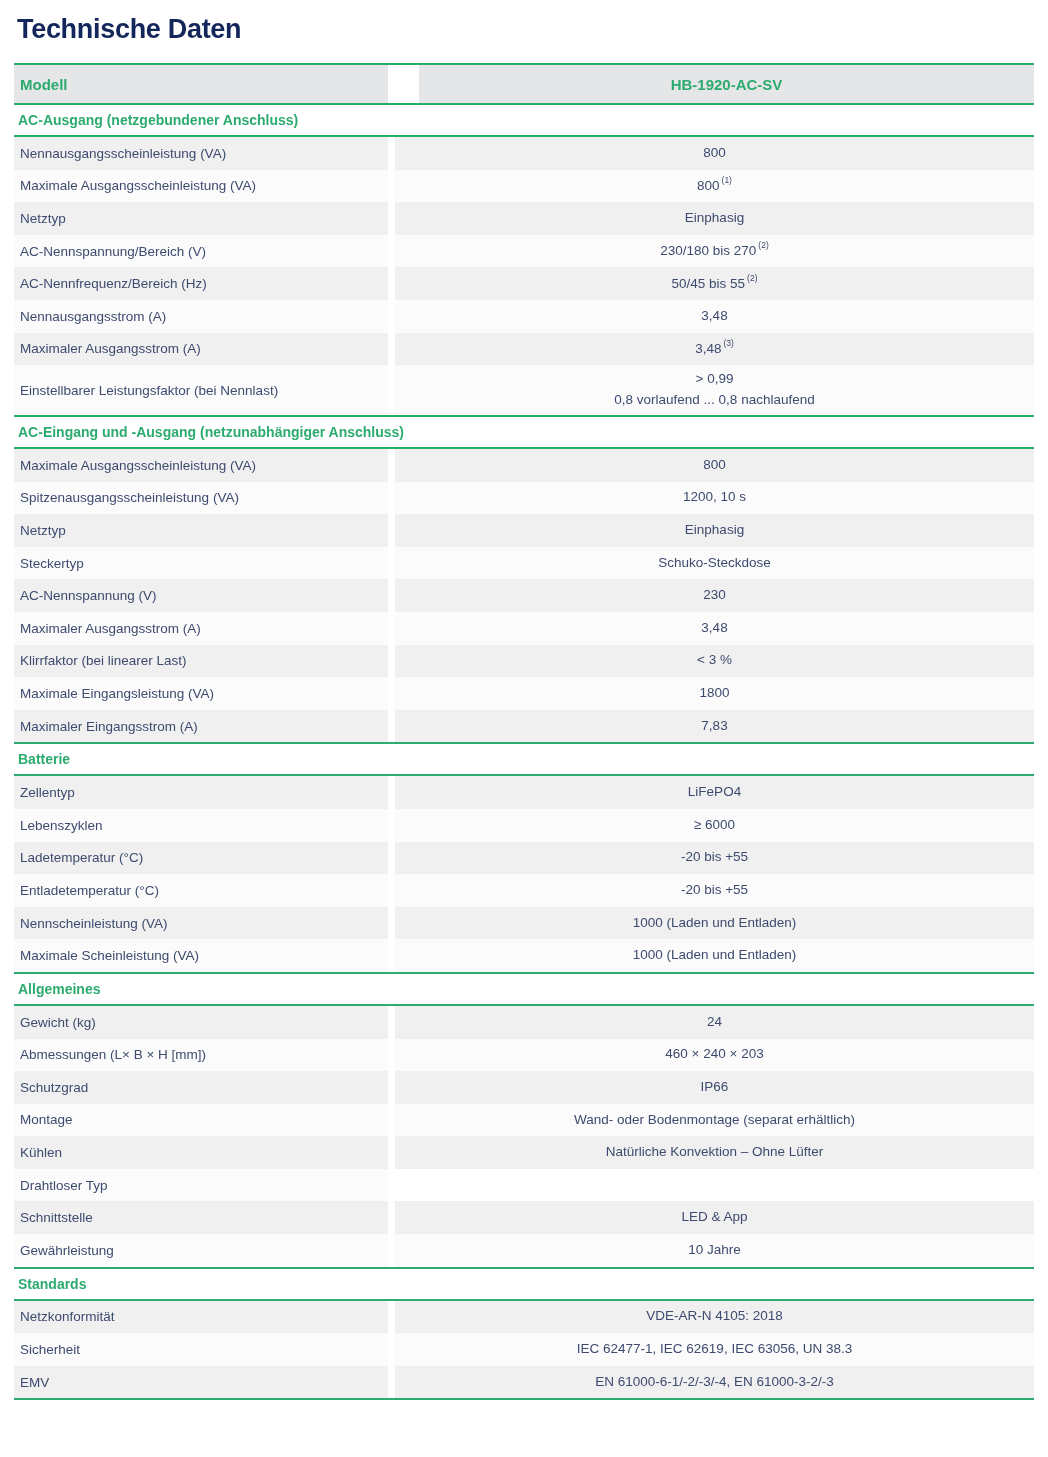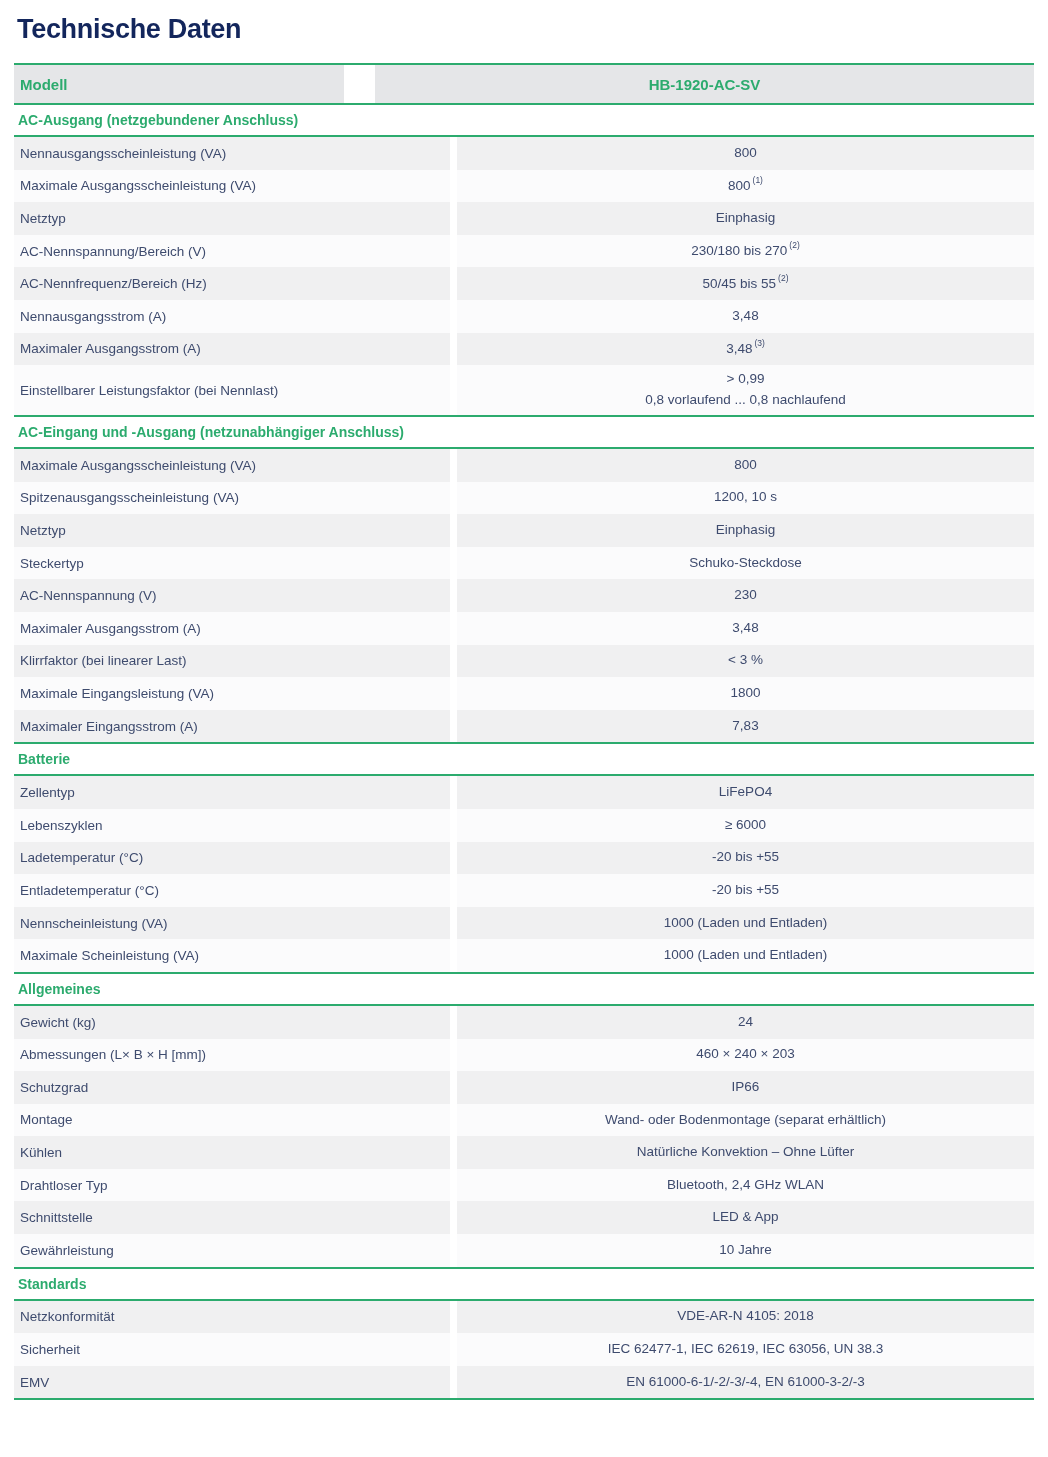--- a/index.html
+++ b/index.html
@@ -30,21 +30,21 @@
   }
   .model-row .cell {
     background: #E5E6E8;
     color: #2CAB6E;
     font-weight: bold;
     font-size: 15px;
     min-height: 38px;
     display: flex;
     align-items: center;
   }
-  .model-row .cell.left { width: 330px; padding-left: 6px; }
+  .model-row .cell.left { width: 374px; padding-left: 6px; }
   .model-row .cell.right { flex: 1; justify-content: center; text-align: right; margin-left: 24px; }
 
   
   .section { border-top: 2px solid #2CAB6E; }
   .section-header {
     height: 32px;
     border-bottom: 2px solid #2CAB6E;
     display: flex;
     align-items: center;
     padding-left: 4px;
@@ -52,21 +52,21 @@
     font-weight: bold;
     font-size: 14px;
   }
 
   
   .row { display: flex; gap: 7px; }
   .rows .row:nth-child(odd) .cell { background: #F0F0F1; }
   .rows .row:nth-child(even) .cell { background: #FBFBFC; }
   .cell { min-height: 32.6px; }
   .row .cell.left {
-    width: 436px;
+    width: 374px;
     padding: 4px 8px 4px 6px;
     display: flex;
     align-items: center;
     font-size: 13.5px;
   }
   .row .cell.right {
     flex: 1;
     display: flex;
     flex-direction: column;
     justify-content: center;
@@ -334,24 +334,20 @@
   <div class="row">
     <div class="cell left">Kühlen</div>
     <div class="cell right">
       <div class="val-line"><span>Natürliche Konvektion – Ohne Lüfter</span></div>
 
     </div>
   </div>
 
   <div class="row">
     <div class="cell left">Drahtloser Typ</div>
-    <div class="cell right">
-      <div class="val-line"><span>Bluetooth, 2,4 GHz WLAN</span></div>
-
-    </div>
   </div>
 
   <div class="row">
     <div class="cell left">Schnittstelle</div>
     <div class="cell right">
       <div class="val-line"><span>LED &amp; App</span></div>
 
     </div>
   </div>
 

